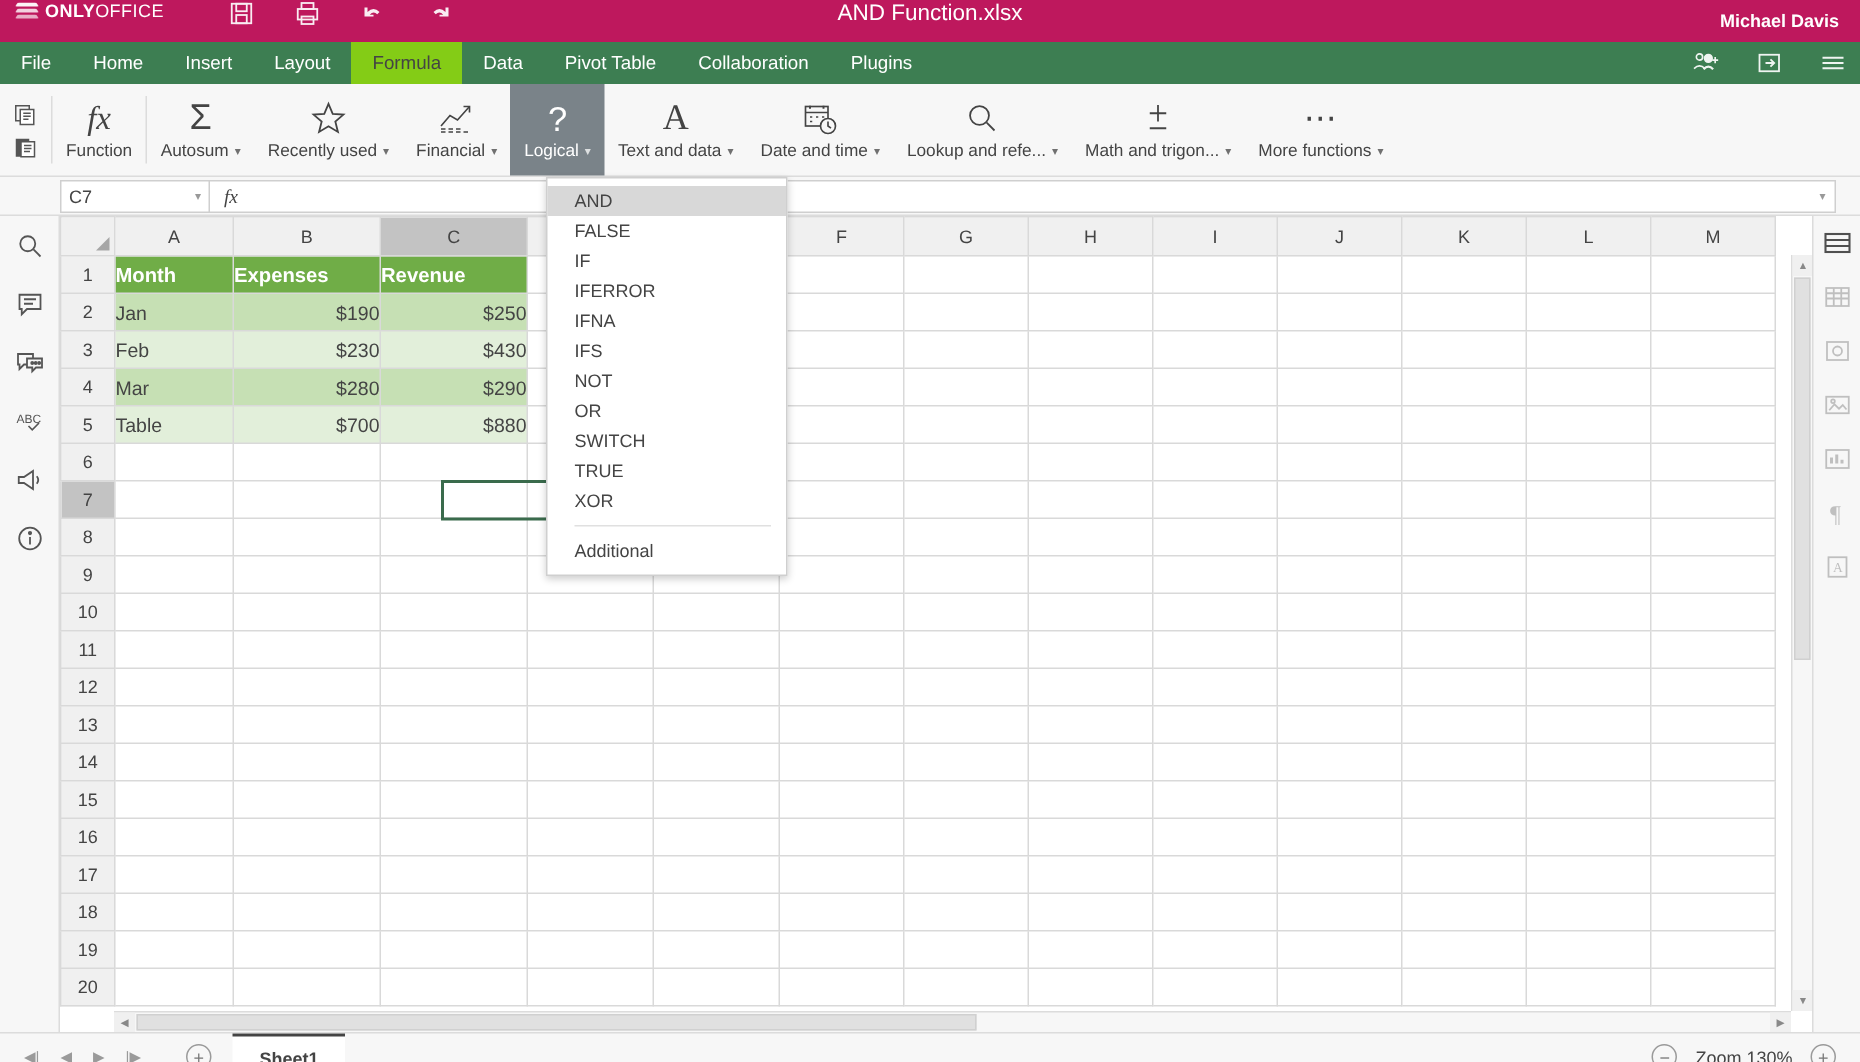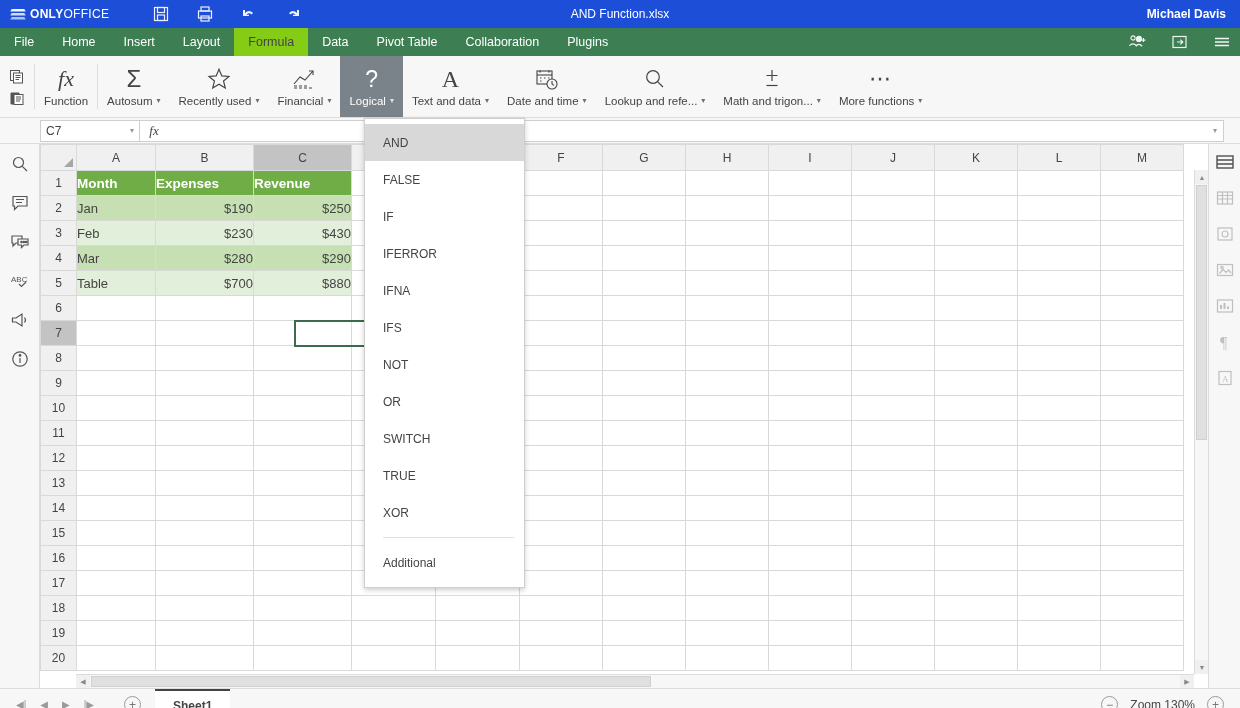--- a/index.html
+++ b/index.html
@@ -7,22 +7,22 @@
   body {
     font-family:"Liberation Sans", sans-serif;
     font-size:12px;
     color:#444;
     background:#fff;
     -webkit-font-smoothing:antialiased;
   }
 
   
   .titlebar {
-    height:28px; background:#1d4ed8; position:relative;
-    display:flex; align-items:center;
+    height:28px; background:#be185d; position:relative;
+    display:flex; align-items:flex-start;
   }
   .brand { display:flex; align-items:center; gap:5px; margin-left:11px; }
   .brand-logo { width:14px; height:13px; position:relative; }
   .brand-logo span {
     position:absolute; left:0; width:14px; height:4px;
     background:#fff; border-radius:1px;
     transform:perspective(14px) rotateX(52deg);
   }
   .brand-logo span:nth-child(1){ top:0; opacity:.95; }
   .brand-logo span:nth-child(2){ top:4px; opacity:.8; }
@@ -30,21 +30,21 @@
   .brand-text { color:#fff; font-size:12px; letter-spacing:.3px; }
   .brand-text b { font-weight:bold; }
   .brand-text i { font-style:normal; font-weight:normal; }
 
   .title-actions { display:flex; align-items:center; gap:26px; margin-left:43px; }
   .ticon { width:18px; height:18px; opacity:.92; cursor:pointer; }
   .ticon svg { display:block; }
 
   .doc-title {
     position:absolute; left:0; right:0; text-align:center;
-    color:#fff; font-size:12px; pointer-events:none;
+    color:#fff; font-size:15px; pointer-events:none;
   }
   .user-name {
     position:absolute; right:14px; top:7px;
     color:#fff; font-size:12px; font-weight:bold;
   }
 
   
   .tabbar {
     height:28px; background:#3d7e52;
     display:flex; align-items:stretch; position:relative;
@@ -220,21 +220,21 @@
   }
   .zlabel { font-size:12px; color:#444; }
 
   
   .dropdown {
     position:absolute; left:364px; top:118px; width:161px;
     background:#fff; border:1px solid #cfcfcf;
     box-shadow:0 2px 5px rgba(0,0,0,.2); z-index:50; padding:5px 0 6px;
   }
   .ditem {
-    height:37px; display:flex; align-items:center; padding-left:18px;
+    height:20px; display:flex; align-items:center; padding-left:18px;
     font-size:12px; color:#444; cursor:pointer;
   }
   .ditem.hl { background:#d8d8d8; }
   .dsep { height:1px; background:#e0e0e0; margin:6px 10px 6px 18px; }
 </style>
 </head>
 <body>
 
 <div class="titlebar">
   <div class="brand">

